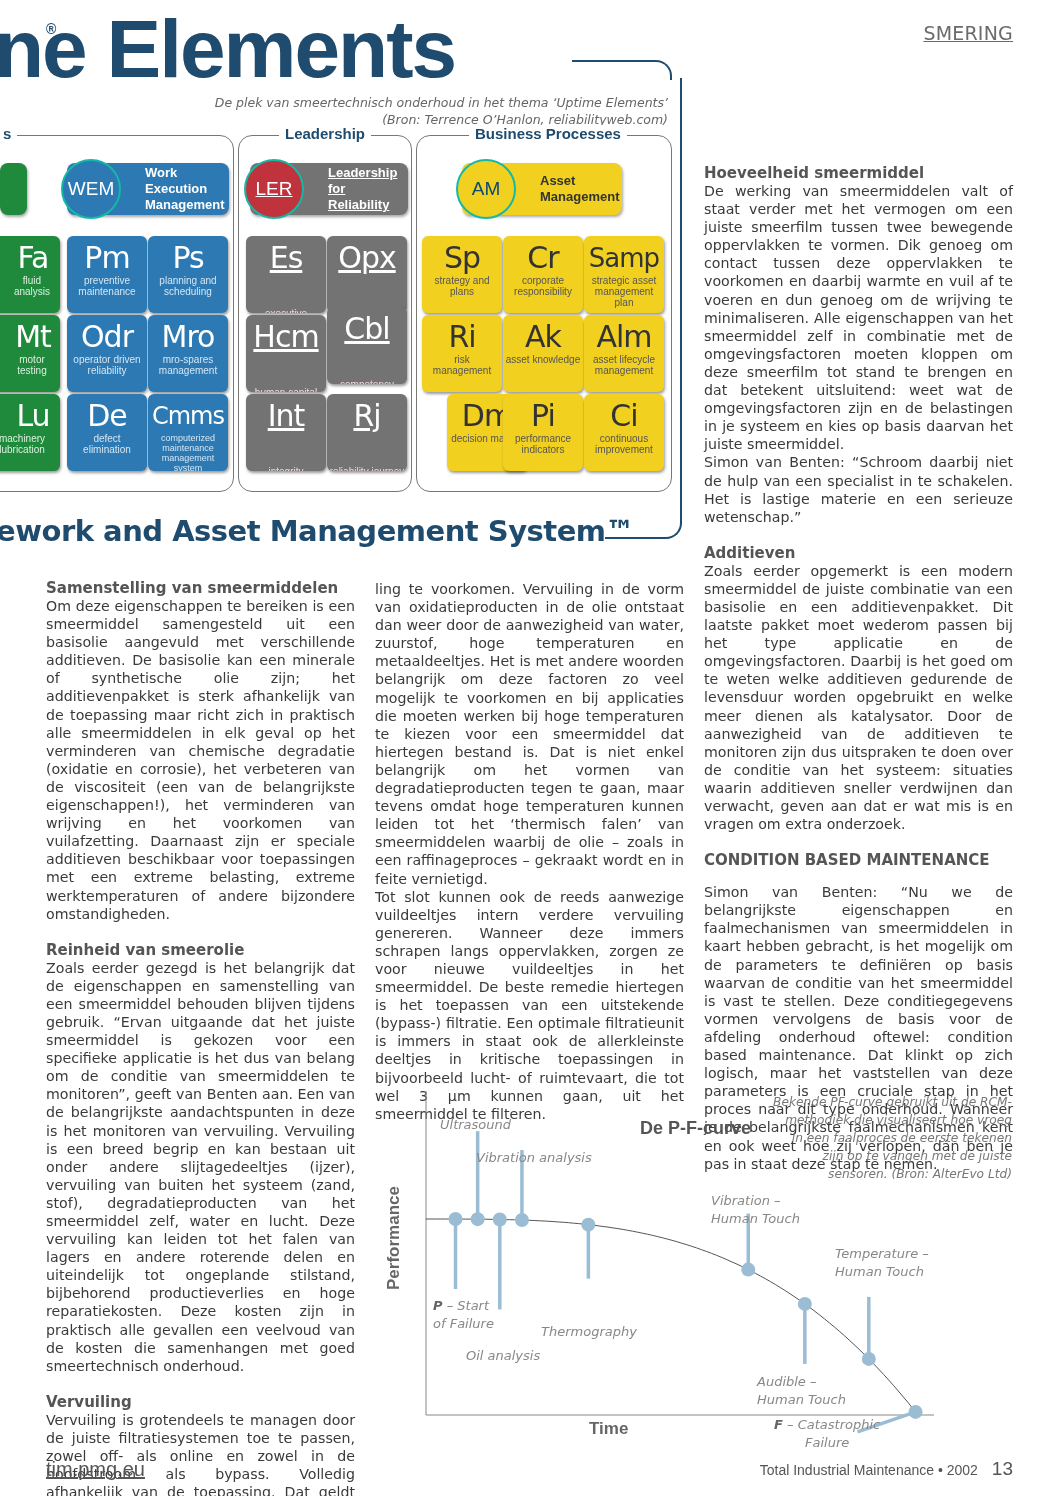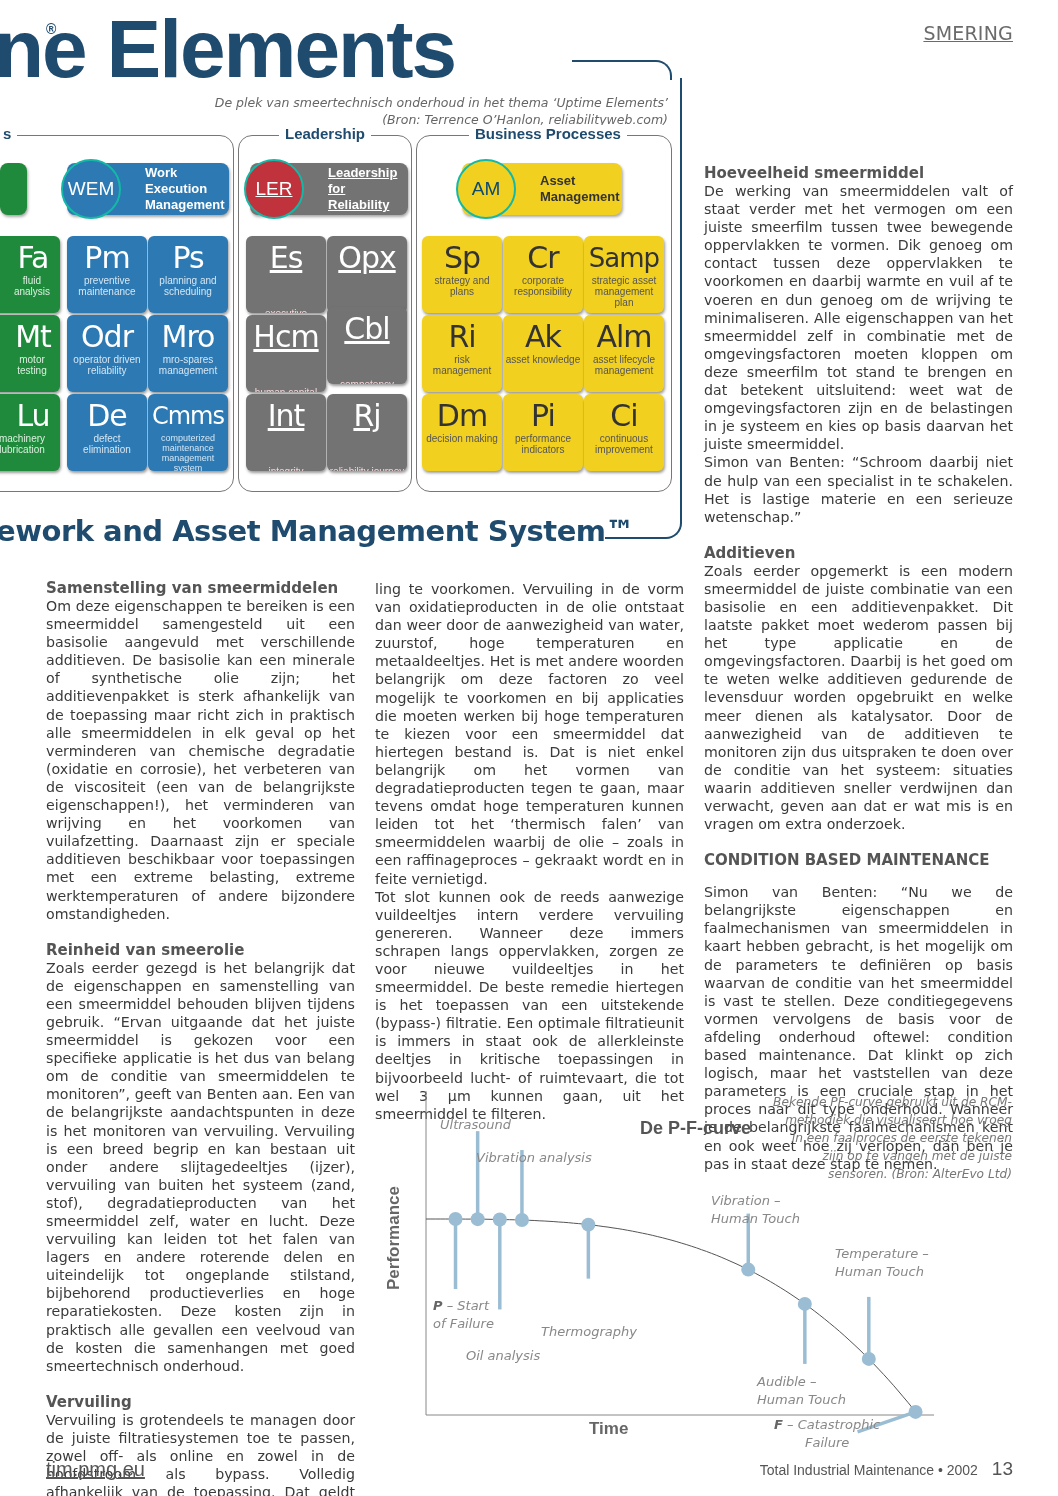--- a/index.html
+++ b/index.html
@@ -189,21 +189,21 @@
       <span class="desc">risk management</span>
     </div>
   <div class="tile t-yellow" style="left:503px;top:315px;">
       <span class="sym">Ak</span>
       <span class="desc">asset knowledge</span>
     </div>
   <div class="tile t-yellow" style="left:584px;top:315px;">
       <span class="sym">Alm</span>
       <span class="desc">asset lifecycle management</span>
     </div>
-  <div class="tile t-yellow" style="left:422px;top:394px;">
+  <div class="tile t-yellow" style="left:447px;top:394px;">
       <span class="sym">Dm</span>
       <span class="desc">decision making</span>
     </div>
   <div class="tile t-yellow" style="left:503px;top:394px;">
       <span class="sym">Pi</span>
       <span class="desc">performance indicators</span>
     </div>
   <div class="tile t-yellow" style="left:584px;top:394px;">
       <span class="sym">Ci</span>
       <span class="desc">continuous improvement</span>

